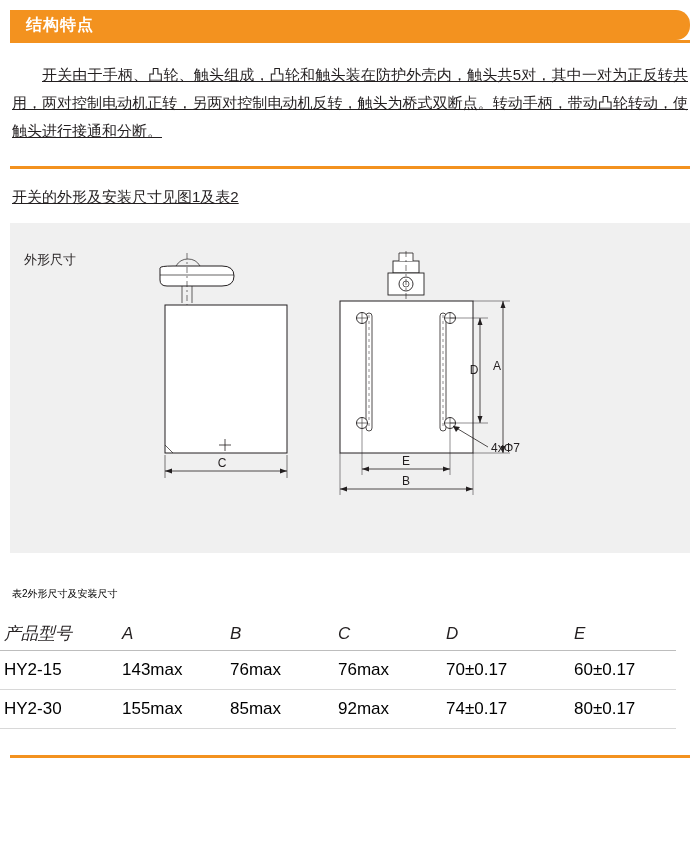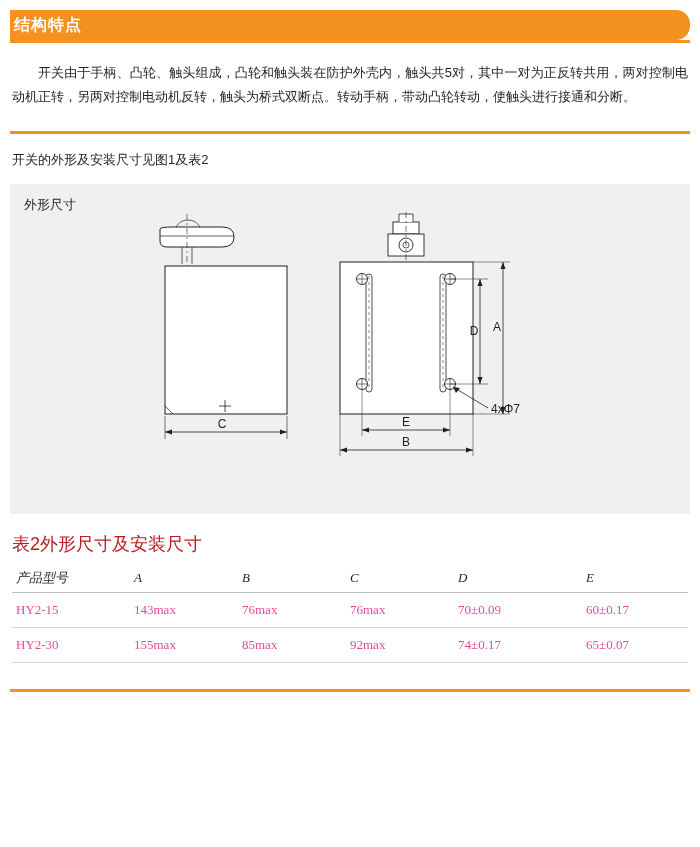--- a/index.html
+++ b/index.html
@@ -29,89 +29,89 @@
     margin: 0 10px;
     background: #f3921f;
     border-radius: 0 14px 14px 0;
     display: flex;
     align-items: center;
   }
   .section-bar .bar-text {
     color: #ffffff;
     font-size: 16px;
     font-weight: bold;
-    padding-left: 4px;
+    padding-left: 16px;
     letter-spacing: 1px;
     line-height: 1;
   }
   .bar-underline {
     margin: 0 10px;
     height: 3px;
     background: #f3921f;
   }
 
   
   .para {
-    font-size: 13px;
+    font-size: 15px;
     line-height: 1.85;
     color: #231f20;
     margin: 0 12px;
     text-align: justify;
+    text-decoration: underline;
   }
   .para.indent {
     text-indent: 2em;
   }
 
   
   .drawing-panel {
     position: relative;
     margin: 0 10px;
     background: #f0f0f0;
     height: 330px;
     box-sizing: border-box;
   }
   .drawing-caption {
     position: absolute;
     left: 14px;
-    top: 12px;
+    top: 28px;
     font-size: 13px;
     color: #231f20;
   }
   .drawing-svg {
     position: absolute;
     left: 0;
     top: 0;
   }
 
   
   .table-title {
-    font-size: 18px;
-    margin: 0 12px;
-    color: #b91c1c;
+    font-size: 10px;
+    margin: 16px 12px;
+    color: #000000;
   }
   table.spec {
-    margin: 8px 12px 0 12px;
+    margin: 8px 12px 0 0;
     border-collapse: collapse;
     width: 676px;
-    font-size: 13px;
-    font-family: Liberation Serif, serif;
+    font-size: 17px;
   }
   table.spec th {
     text-align: left;
     font-weight: normal;
     font-style: italic;
     padding: 5px 4px 5px 4px;
     border-bottom: 1.5px solid #bdbdbd;
     color: #231f20;
   }
   table.spec td {
     text-align: left;
     padding: 9px 4px 9px 4px;
     border-bottom: 1px solid #d8d8d8;
-    color: #ec4899;
+    color: #000000;
   }
   table.spec th:nth-child(1), table.spec td:nth-child(1) { width: 110px; }
   table.spec th:nth-child(2), table.spec td:nth-child(2) { width: 100px; }
   table.spec th:nth-child(3), table.spec td:nth-child(3) { width: 100px; }
   table.spec th:nth-child(4), table.spec td:nth-child(4) { width: 100px; }
   table.spec th:nth-child(5), table.spec td:nth-child(5) { width: 120px; }
   .spacer-10 { height: 10px; }
   .spacer-12 { height: 12px; }
   .spacer-14 { height: 14px; }
   .spacer-16 { height: 16px; }
@@ -248,30 +248,30 @@
         <th>D</th>
         <th>E</th>
       </tr>
     </thead>
     <tbody>
       <tr>
         <td>HY2-15</td>
         <td>143max</td>
         <td>76max</td>
         <td>76max</td>
-        <td>70±0.09</td>
+        <td>70±0.17</td>
         <td>60±0.17</td>
       </tr>
       <tr>
         <td>HY2-30</td>
         <td>155max</td>
         <td>85max</td>
         <td>92max</td>
         <td>74±0.17</td>
-        <td>65±0.07</td>
+        <td>80±0.17</td>
       </tr>
     </tbody>
   </table>
 
   <div class="spacer-26"></div>
 
   <div class="bar-underline"></div>
 
   <div class="spacer-16"></div>
 

